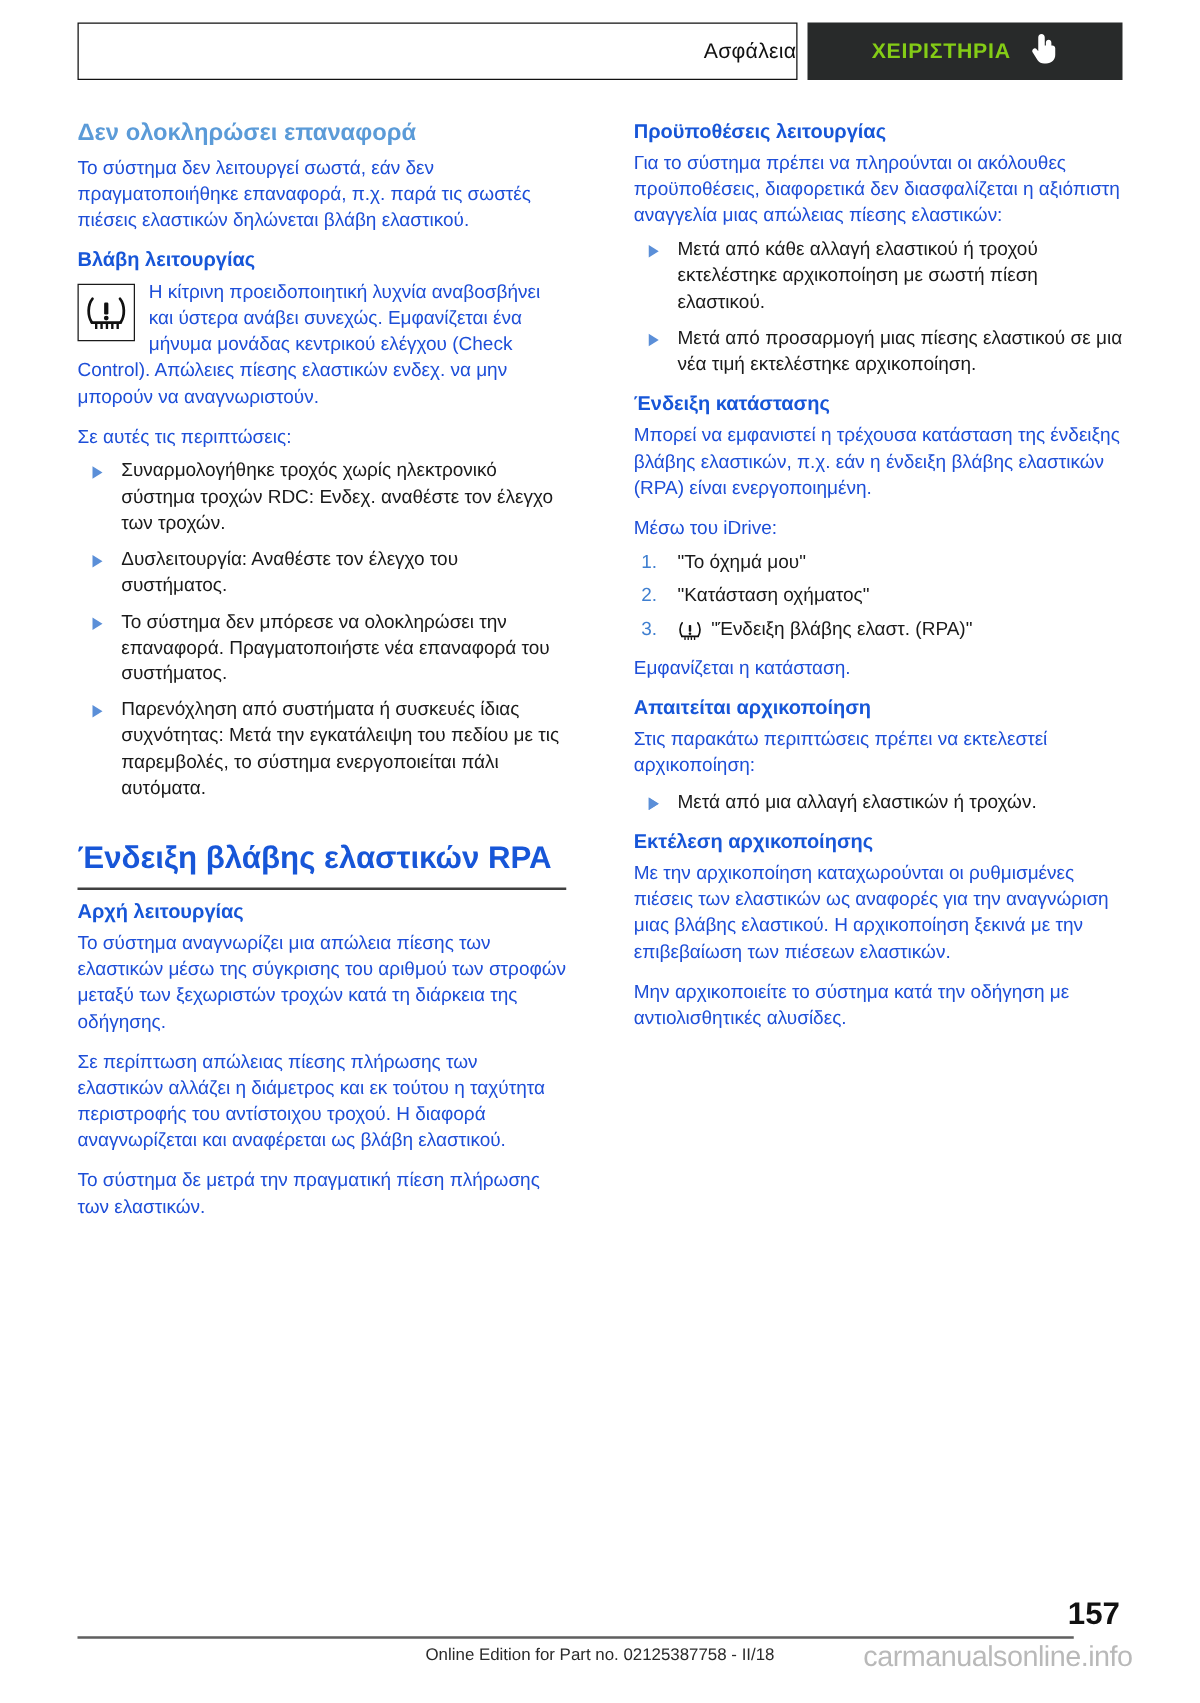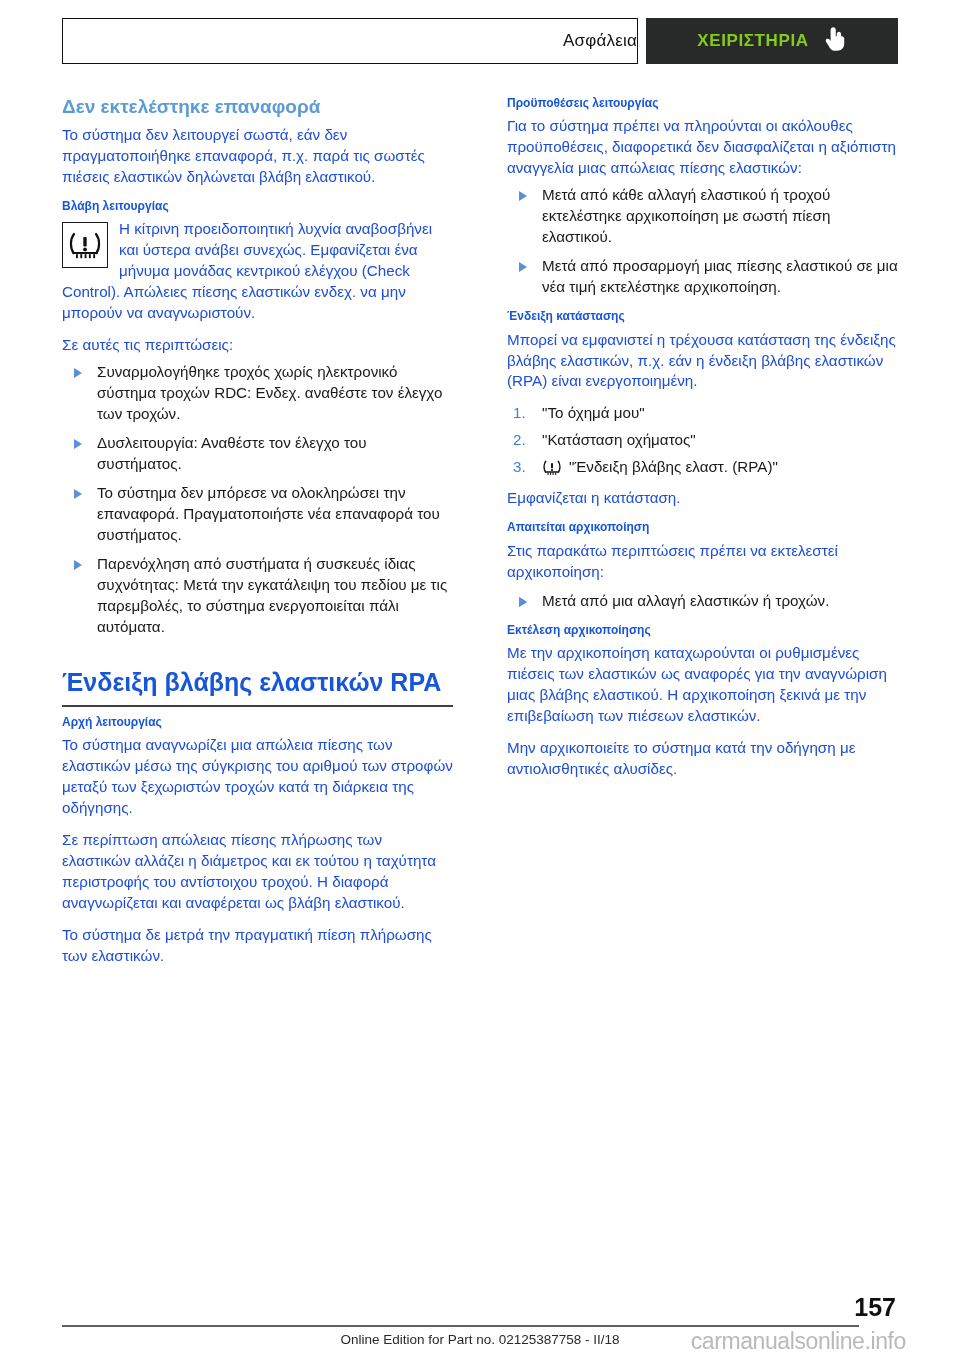--- a/index.html
+++ b/index.html
@@ -67,21 +67,21 @@
   h1.chapter {
     font-size: 25px;
     line-height: 1.18;
     font-weight: bold;
     color: #1756d8;
     margin: 30px 0 0 0;
     padding-bottom: 8px;
     border-bottom: 2px solid #404040;
   }
   h2.section {
-    font-size: 12px;
+    font-size: 16px;
     line-height: 1.2;
     font-weight: bold;
     color: #1756d8;
     margin: 8px 0 6px 0;
   }
   h3.sub {
     font-size: 19px;
     line-height: 1.2;
     font-weight: bold;
     color: #5b9bd8;
@@ -145,21 +145,21 @@
   }
   .rdc-inline {
     display: inline-flex;
     vertical-align: -4px;
     margin: 0 7px 0 0;
   }
 
   
   .footer {
     position: absolute;
-    left: 62px; bottom: 6px;
+    left: 62px; bottom: 22px;
     width: 836px;
   }
   .page-no {
     text-align: right;
     font-size: 25px;
     font-weight: bold;
     color: #111;
     line-height: 1;
     margin-bottom: 5px;
     padding-right: 2px;
@@ -209,21 +209,21 @@
         <path fill="#ffffff" d="M10.2 2.2c1.5 0 2.6 1.2 2.6 2.7v6.4h.9V9.1c0-1.3 1-2.3 2.2-2.3s2.2 1 2.2 2.3v2.2h.8c1.3 0 2.3 1 2.3 2.3v5.2c0 4.2-3 7-7.3 7h-1.6c-2.2 0-3.8-.8-5.2-2.6L3.2 17c-.7-1-.5-2.2.4-2.9.9-.7 2.1-.5 2.9.4l1.1 1.4V4.9c0-1.5 1.1-2.7 2.6-2.7z"></path>
       </svg>
     </span>
   </div>
 </div>
 
 <div class="columns">
 
   <div class="col">
 
-    <h3 class="sub">Δεν εκτελέστηκε επαναφορά</h3>
+    <h3 class="sub">Δεν ολοκληρώσει επαναφορά</h3>
     <p class="body">Το σύστημα δεν λειτουργεί σωστά, εάν δεν πραγματοποιήθηκε επαναφορά, π.χ. παρά τις σωστές πιέσεις ελαστικών δηλώνεται βλάβη ελαστικού.</p>
 
     <h2 class="section" style="color:#1756d8;">Βλάβη λειτουργίας</h2>
 
     <div class="clearfix">
       <div class="rdc-box">
         <svg width="34" height="30" viewBox="0 0 34 30" aria-hidden="true">
           <path d="M6 4 C2 9 2 18 5.5 23" stroke="#111" stroke-width="2.2" fill="none" stroke-linecap="round"></path>
           <path d="M28 4 C32 9 32 18 28.5 23" stroke="#111" stroke-width="2.2" fill="none" stroke-linecap="round"></path>
           <path d="M5.5 23 L28.5 23" stroke="#111" stroke-width="2.2" fill="none" stroke-linecap="round"></path>
@@ -261,20 +261,21 @@
     <h2 class="section" style="margin-top:0;">Προϋποθέσεις λειτουργίας</h2>
     <p class="body tight">Για το σύστημα πρέπει να πληρούνται οι ακόλουθες προϋποθέσεις, διαφορετικά δεν διασφαλίζεται η αξιόπιστη αναγγελία μιας απώλειας πίεσης ελαστικών:</p>
 
     <ul class="bullets">
       <li><span class="tri"></span><span>Μετά από κάθε αλλαγή ελαστικού ή τροχού εκτελέστηκε αρχικοποίηση με σωστή πίεση ελαστικού.</span></li>
       <li><span class="tri"></span><span>Μετά από προσαρμογή μιας πίεσης ελαστικού σε μια νέα τιμή εκτελέστηκε αρχικοποίηση.</span></li>
     </ul>
 
     <h2 class="section">Ένδειξη κατάστασης</h2>
     <p class="body">Μπορεί να εμφανιστεί η τρέχουσα κατάσταση της ένδειξης βλάβης ελαστικών, π.χ. εάν η ένδειξη βλάβης ελαστικών (RPA) είναι ενεργοποιημένη.</p>
+    <p class="body tight">Μέσω του iDrive:</p>
 
     <ol class="numbers">
       <li>
         <span class="num">1.</span>
         <span>"Το όχημά μου"</span>
       </li>
       <li>
         <span class="num">2.</span>
         <span>"Κατάσταση οχήματος"</span>
       </li>

